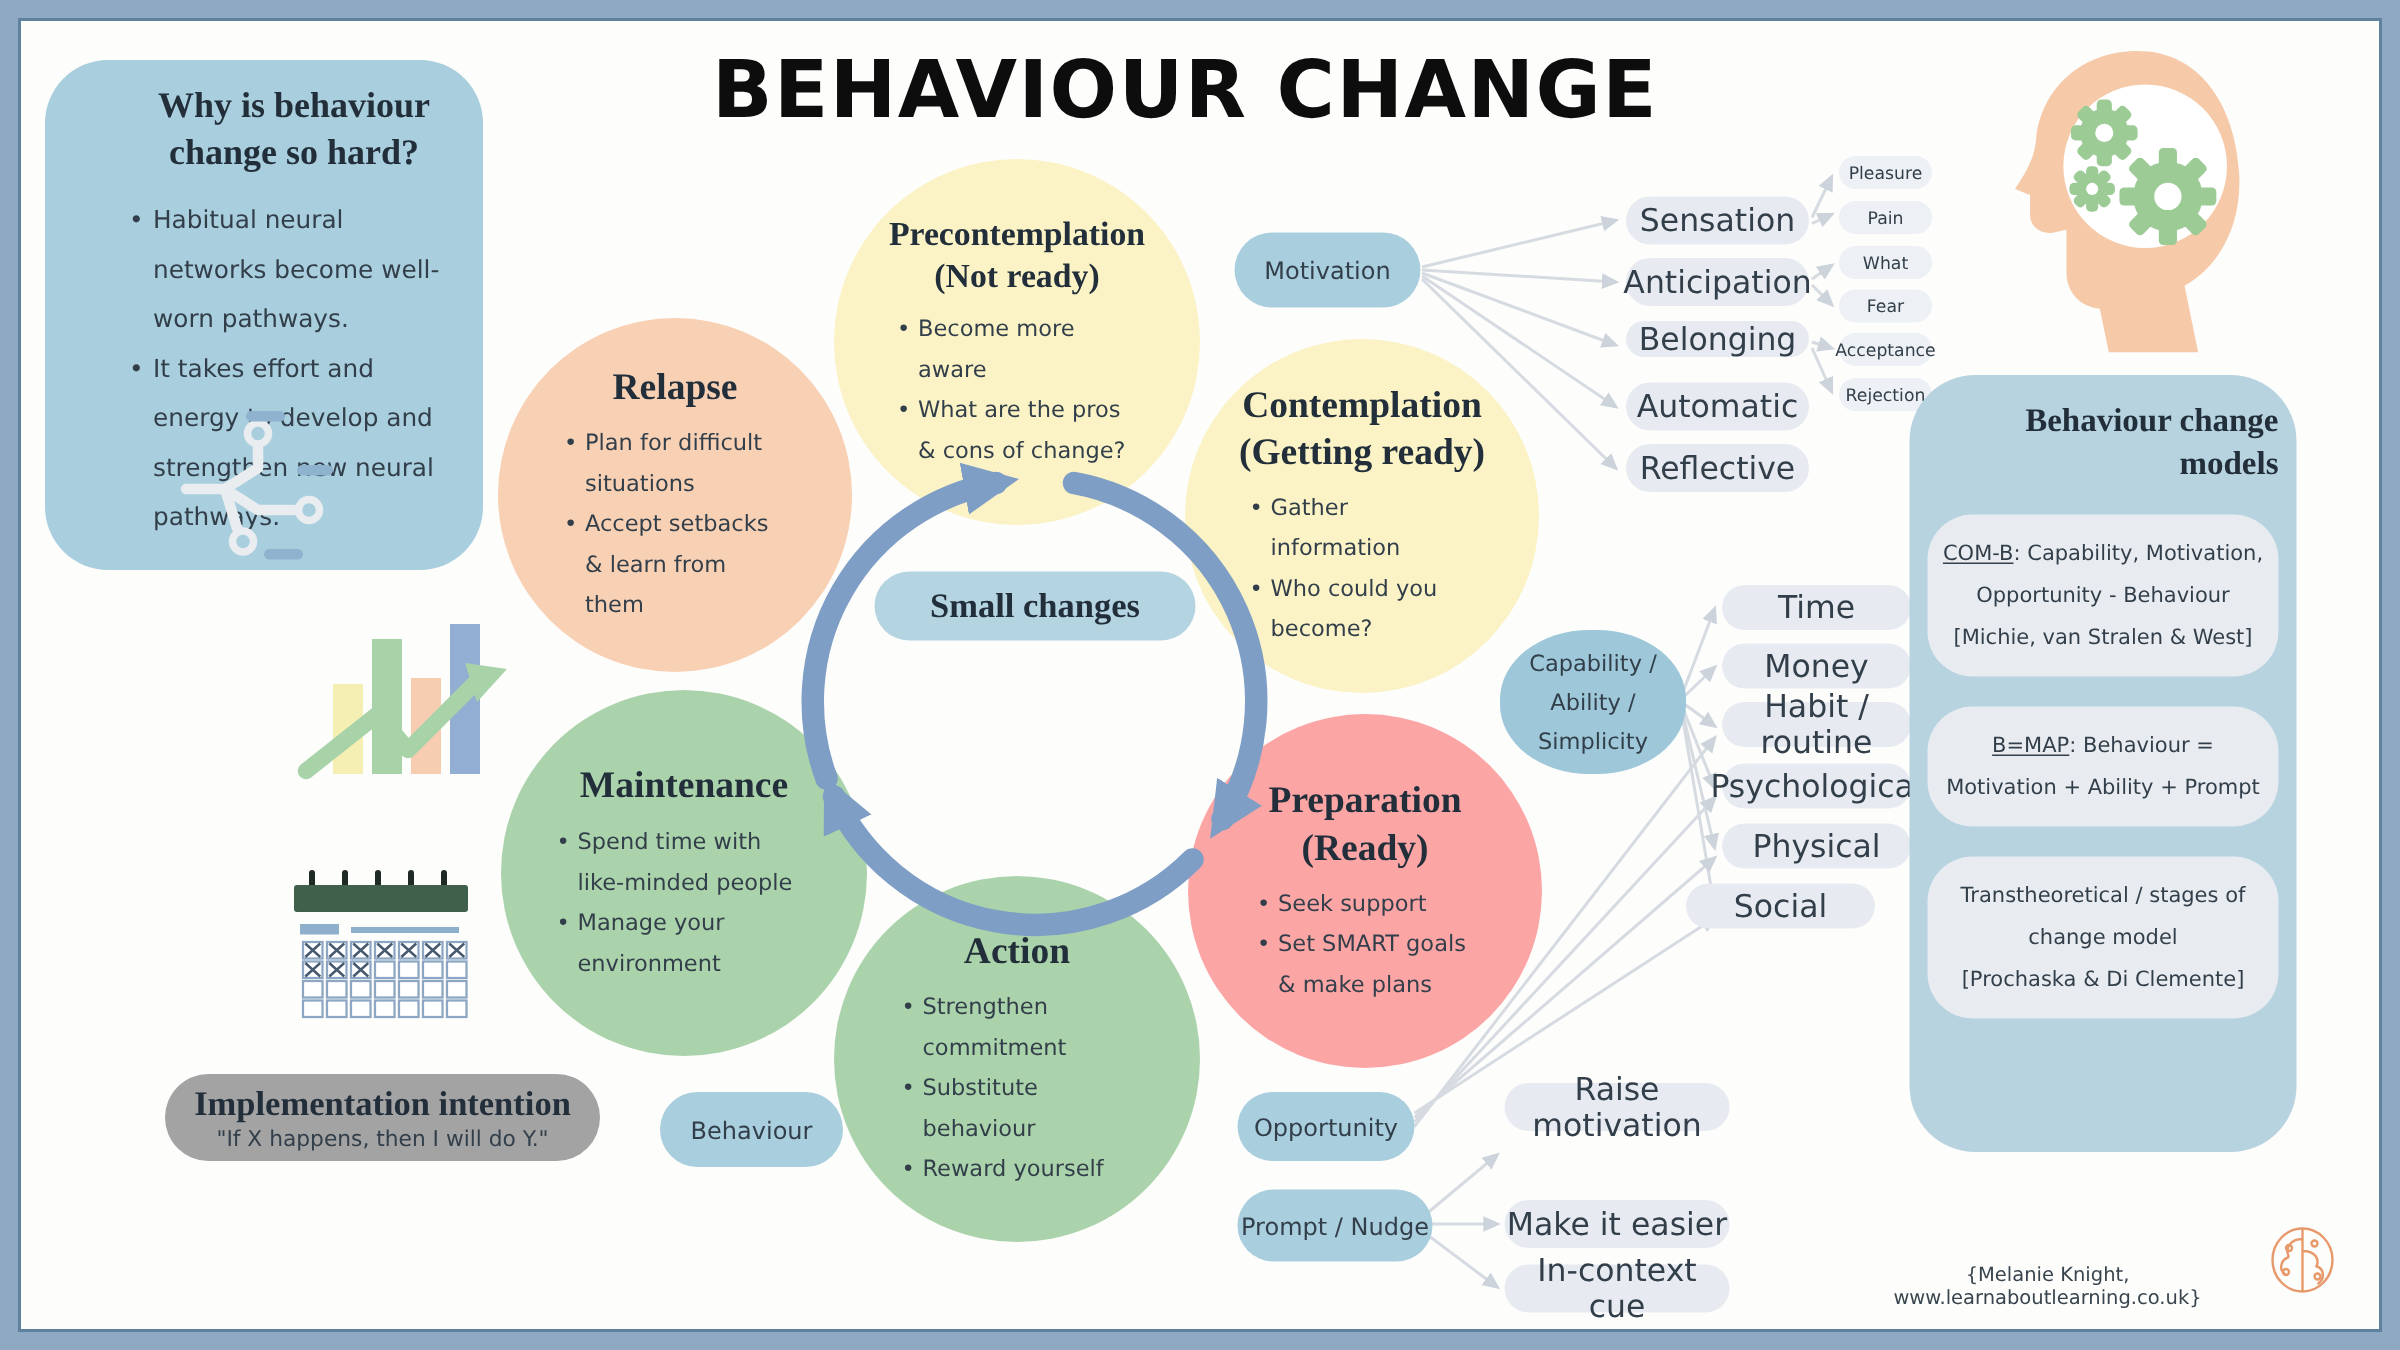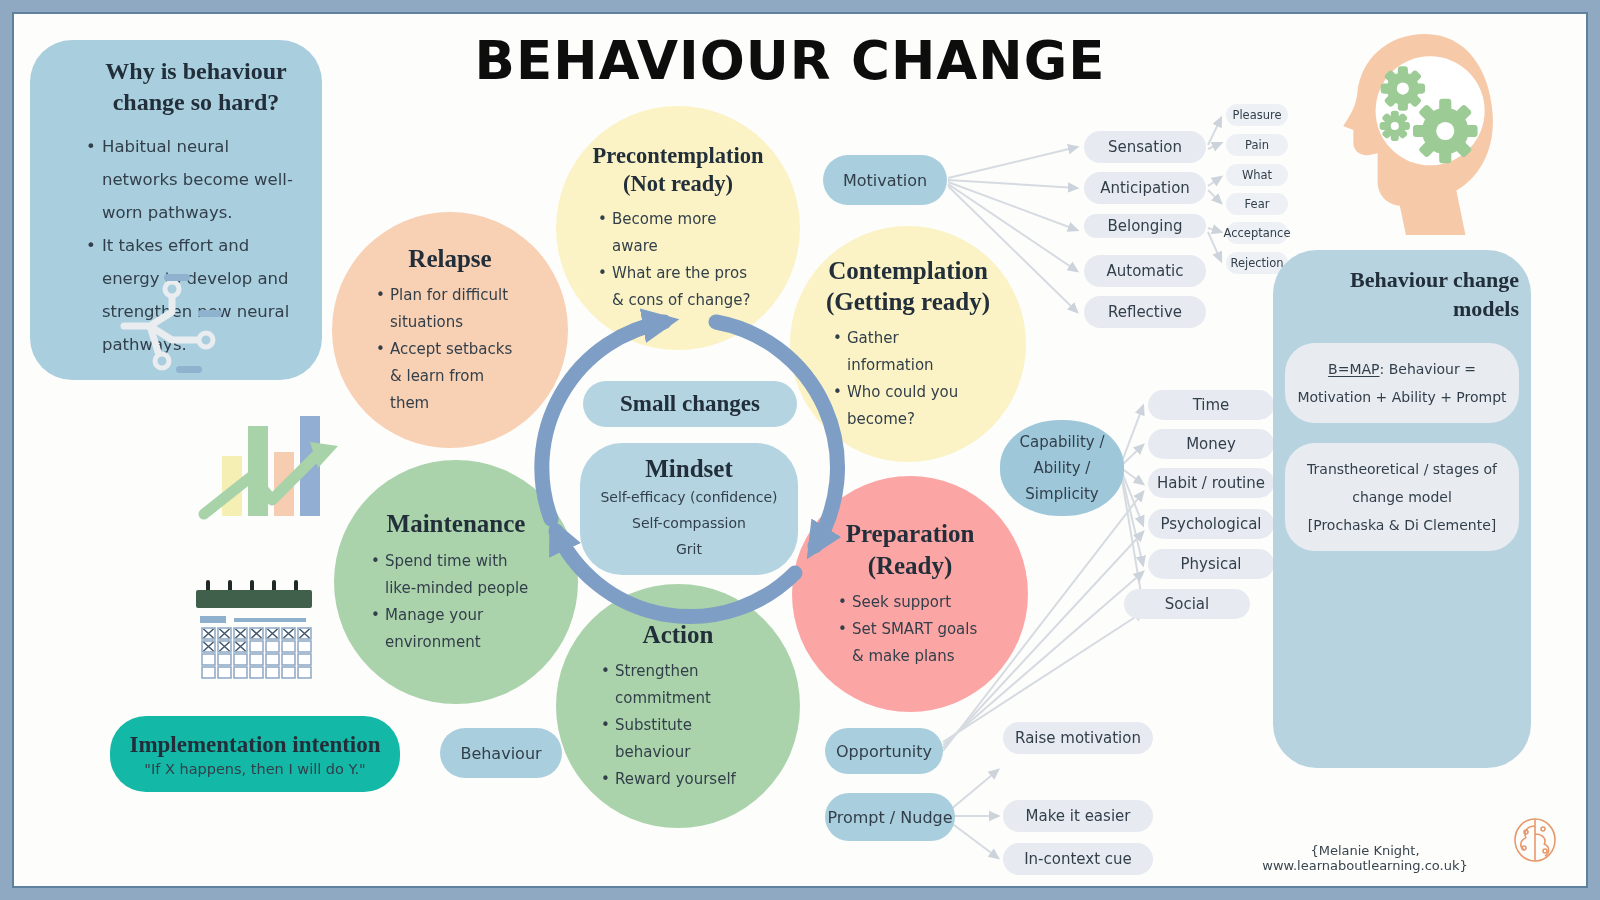--- a/index.html
+++ b/index.html
@@ -33,21 +33,21 @@
   #c-action ul{width:156px;}
   #c-maintenance{left:334px;top:460px;width:244px;height:244px;background:#abd3ab;}
   #c-maintenance ul{width:172px;}
   #c-relapse{left:332px;top:212px;width:236px;height:236px;background:#f8d0b4;}
   #c-relapse ul{width:150px;}
 
   
   .pill{position:absolute;display:flex;align-items:center;justify-content:center;text-align:center;
         z-index:3;box-sizing:border-box;}
   .pill.blue{background:#a9cede;border-radius:26px;font-size:16px;}
-  .pill.gray{background:#e7ebf1;border-radius:16px;font-size:15px;}
+  .pill.gray{background:#e7ebf1;border-radius:16px;font-size:21px;}
   .pill.tiny{background:#edf1f5;border-radius:12px;font-size:11.5px;}
   #p-motivation{left:823px;top:155px;width:124px;height:50px;}
   #p-opportunity{left:825px;top:728px;width:118px;height:46px;}
   #p-prompt{left:825px;top:793px;width:130px;height:48px;}
   #p-behaviour{left:440px;top:728px;width:122px;height:50px;}
   #p-ch0{left:1084px;top:131px;width:122px;height:32px;}
   #p-ch1{left:1084px;top:172px;width:122px;height:32px;}
   #p-ch2{left:1084px;top:214px;width:122px;height:24px;}
   #p-ch3{left:1084px;top:255px;width:122px;height:32px;}
   #p-ch4{left:1084px;top:296px;width:122px;height:32px;}
@@ -90,21 +90,21 @@
 
   
   #models-box{position:absolute;left:1273px;top:250px;width:258px;height:518px;background:#b7d3e0;
     border-radius:44px;z-index:3;box-sizing:border-box;display:flex;flex-direction:column;align-items:center;
     padding:16px 12px;gap:20px;}
   #models-box .mo-title{font-size:22px;text-align:right;line-height:1.3;}
   .model-card{background:#e8ecf1;border-radius:30px;width:234px;box-sizing:border-box;
     padding:12px 10px;font-size:14px;line-height:2.0;text-align:center;}
 
   
-  #impl-box{position:absolute;left:110px;top:716px;width:290px;height:76px;background:#14b8a6;
+  #impl-box{position:absolute;left:110px;top:716px;width:290px;height:58px;background:#a3a3a3;
     border-radius:36px;z-index:3;display:flex;flex-direction:column;align-items:center;justify-content:center;}
   #impl-box .i-title{font-size:23px;line-height:1.2;}
   #impl-box .i-quote{font-size:14.5px;margin-top:2px;}
 
   
   .icon{position:absolute;z-index:2;}
   #head-icon{left:1332px;top:28px;}
   #chart-icon{left:198px;top:412px;}
   #calendar-icon{left:194px;top:576px;}
   #credit{position:absolute;left:1235px;top:843px;width:260px;text-align:center;font-size:13px;
@@ -236,26 +236,20 @@
 
   <div class="circle" id="c-relapse">
     <div class="c-title hd">Relapse</div>
     <ul class="hw">
       <li>Plan for difficult situations</li>
       <li>Accept setbacks &amp; learn from them</li>
     </ul>
   </div>
 
   <div id="small-changes" class="hd">Small changes</div>
-  <div id="mindset-box">
-    <div class="m-title hd">Mindset</div>
-    <div class="m-item hw">Self-efficacy (confidence)</div>
-    <div class="m-item hw">Self-compassion</div>
-    <div class="m-item hw">Grit</div>
-  </div>
 
   <div id="p-motivation" class="pill blue hw">Motivation</div>
   <div id="p-opportunity" class="pill blue hw">Opportunity</div>
   <div id="p-prompt" class="pill blue hw">Prompt / Nudge</div>
   <div id="p-behaviour" class="pill blue hw">Behaviour</div>
 
   <div id="capability-blob" class="hw">
     <div>Capability /</div>
     <div>Ability /</div>
     <div>Simplicity</div>
@@ -280,20 +274,24 @@
   <div id="p-f3" class="pill gray hw">Psychological</div>
   <div id="p-f4" class="pill gray hw">Physical</div>
   <div id="p-f5" class="pill gray hw">Social</div>
 
   <div id="p-t0" class="pill gray hw">Raise motivation</div>
   <div id="p-t1" class="pill gray hw">Make it easier</div>
   <div id="p-t2" class="pill gray hw">In-context cue</div>
 
   <div id="models-box">
     <div class="mo-title hd">Behaviour change models</div>
+    <div class="model-card hw">
+      <span class="u">COM-B</span><span>: Capability, Motivation, Opportunity - Behaviour</span>
+      <div>[Michie, van Stralen &amp; West]</div>
+    </div>
     <div class="model-card hw">
       <span class="u">B=MAP</span><span>: Behaviour = Motivation + Ability + Prompt</span>
     </div>
     <div class="model-card hw">
       <span>Transtheoretical / stages of change model</span>
       <div>[Prochaska &amp; Di Clemente]</div>
     </div>
   </div>
 
   <div id="impl-box">

